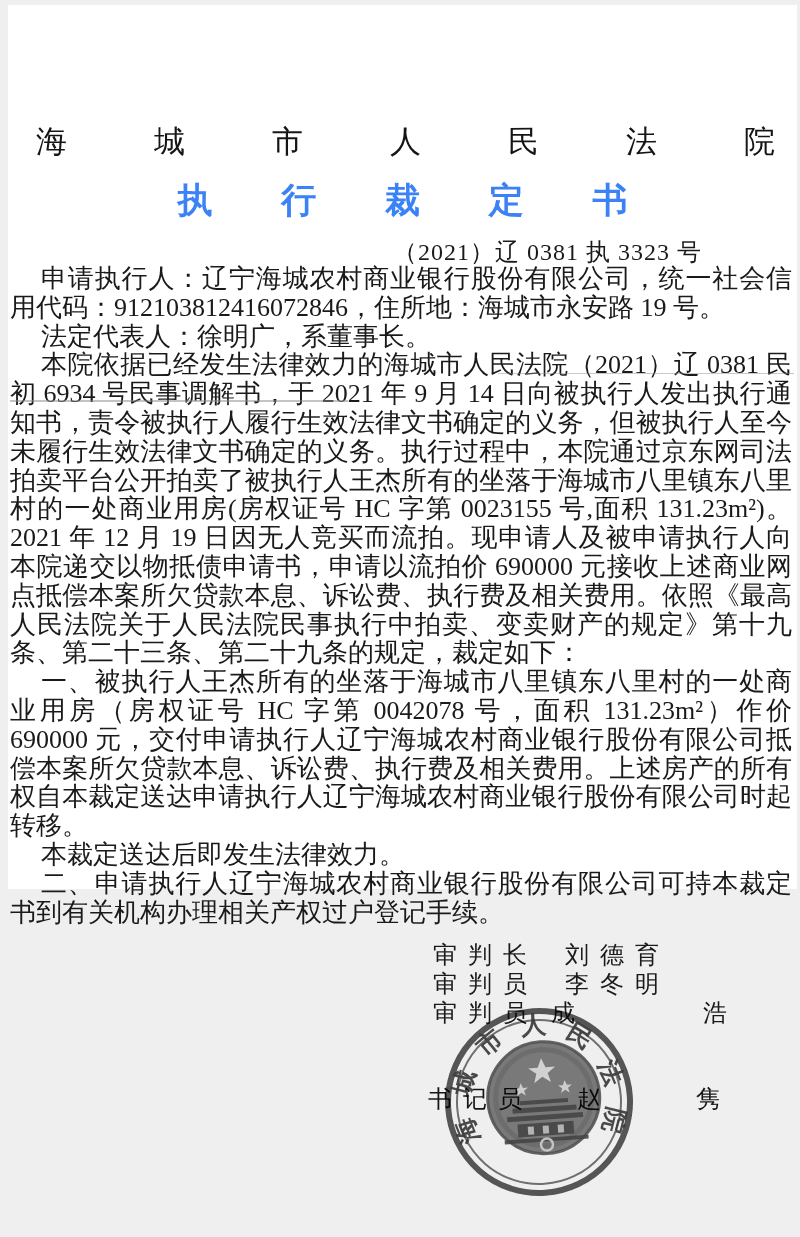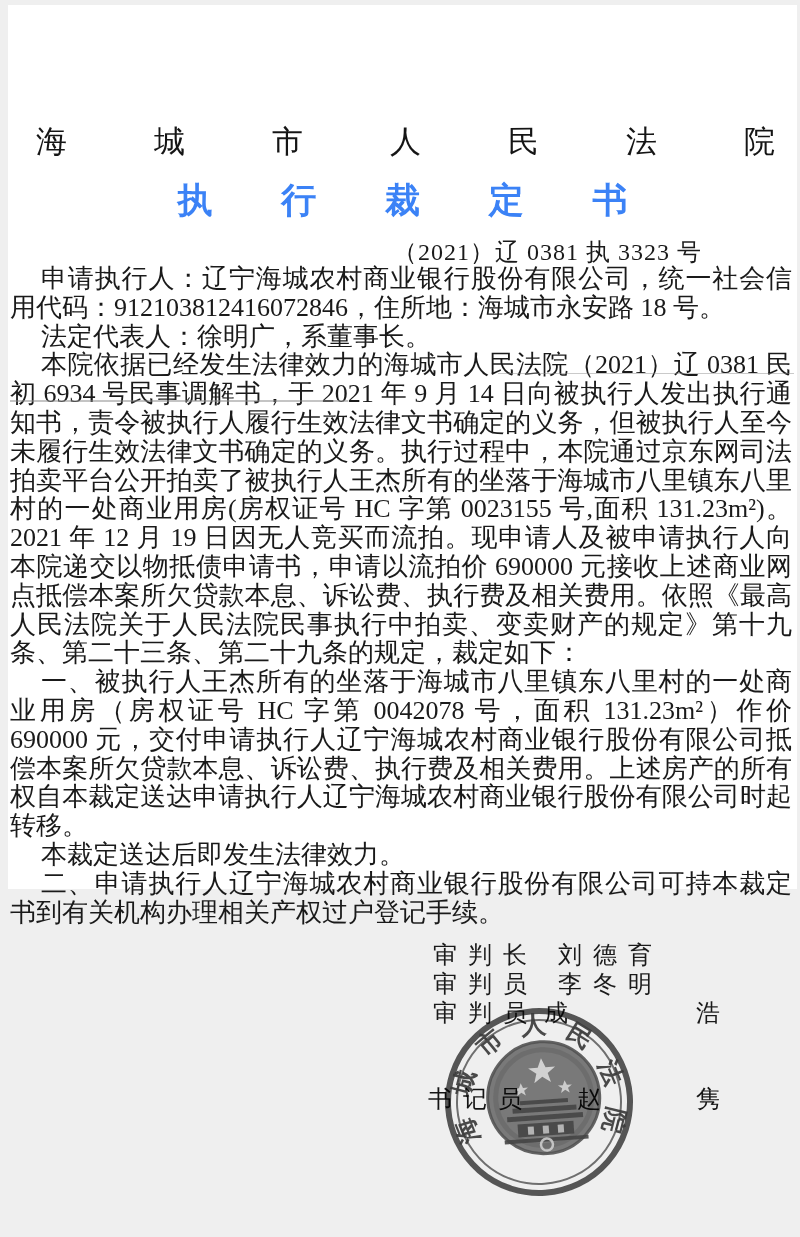--- a/index.html
+++ b/index.html
@@ -45,21 +45,21 @@
     text-justify:inter-ideograph;
   }
   .body-text p{
     margin:0;padding:0;
     text-indent:31px;
   }
   .sig-block{
     top:936px;left:425px;width:330px;
     font-size:24px;line-height:29px;
   }
-  .sig-row{display:flex;gap:20px;white-space:nowrap;}
+  .sig-row{display:flex;gap:27px;white-space:nowrap;}
   .sig-role{letter-spacing:11px;}
   .sig-name{letter-spacing:11px;}
   .sig-name-wide{letter-spacing:128px;margin-left:-14px;}
   .date-line{
     top:1046px;left:405px;
     font-size:24px;letter-spacing:10px;
     white-space:nowrap;color:#141414;
   }
   .clerk-line{
     top:1078px;left:420px;
@@ -83,21 +83,21 @@
 
 <div class="page">
 
   <div class="abs court-name">海　城　市　人　民　法　院</div>
 
   <div class="abs doc-title">执 行 裁 定 书</div>
 
   <div class="abs case-number">（2021）辽 0381 执 3323 号</div>
 
   <div class="abs body-text">
-    <p>申请执行人：辽宁海城农村商业银行股份有限公司，统一社会信用代码：912103812416072846，住所地：海城市永安路 18 号。</p>
+    <p>申请执行人：辽宁海城农村商业银行股份有限公司，统一社会信用代码：912103812416072846，住所地：海城市永安路 19 号。</p>
     <p>法定代表人：徐明广，系董事长。</p>
     <p>本院依据已经发生法律效力的海城市人民法院（2021）辽 0381 民初 6934 号民事调解书，于 2021 年 9 月 14 日向被执行人发出执行通知书，责令被执行人履行生效法律文书确定的义务，但被执行人至今未履行生效法律文书确定的义务。执行过程中，本院通过京东网司法拍卖平台公开拍卖了被执行人王杰所有的坐落于海城市八里镇东八里村的一处商业用房(房权证号 HC 字第 0023155 号,面积 131.23m²)。2021 年 12 月 19 日因无人竞买而流拍。现申请人及被申请执行人向本院递交以物抵债申请书，申请以流拍价 690000 元接收上述商业网点抵偿本案所欠贷款本息、诉讼费、执行费及相关费用。依照《最高人民法院关于人民法院民事执行中拍卖、变卖财产的规定》第十九条、第二十三条、第二十九条的规定，裁定如下：</p>
     <p>一、被执行人王杰所有的坐落于海城市八里镇东八里村的一处商业用房（房权证号 HC 字第 0042078 号，面积 131.23m²）作价 690000 元，交付申请执行人辽宁海城农村商业银行股份有限公司抵偿本案所欠贷款本息、诉讼费、执行费及相关费用。上述房产的所有权自本裁定送达申请执行人辽宁海城农村商业银行股份有限公司时起转移。</p>
     <p>本裁定送达后即发生法律效力。</p>
     <p>二、申请执行人辽宁海城农村商业银行股份有限公司可持本裁定书到有关机构办理相关产权过户登记手续。</p>
   </div>
 
   <div class="abs artifact thin" style="top:368px;left:490px;width:296px;"></div>
   <div class="abs artifact" style="top:395px;left:2px;width:338px;"></div>
 

